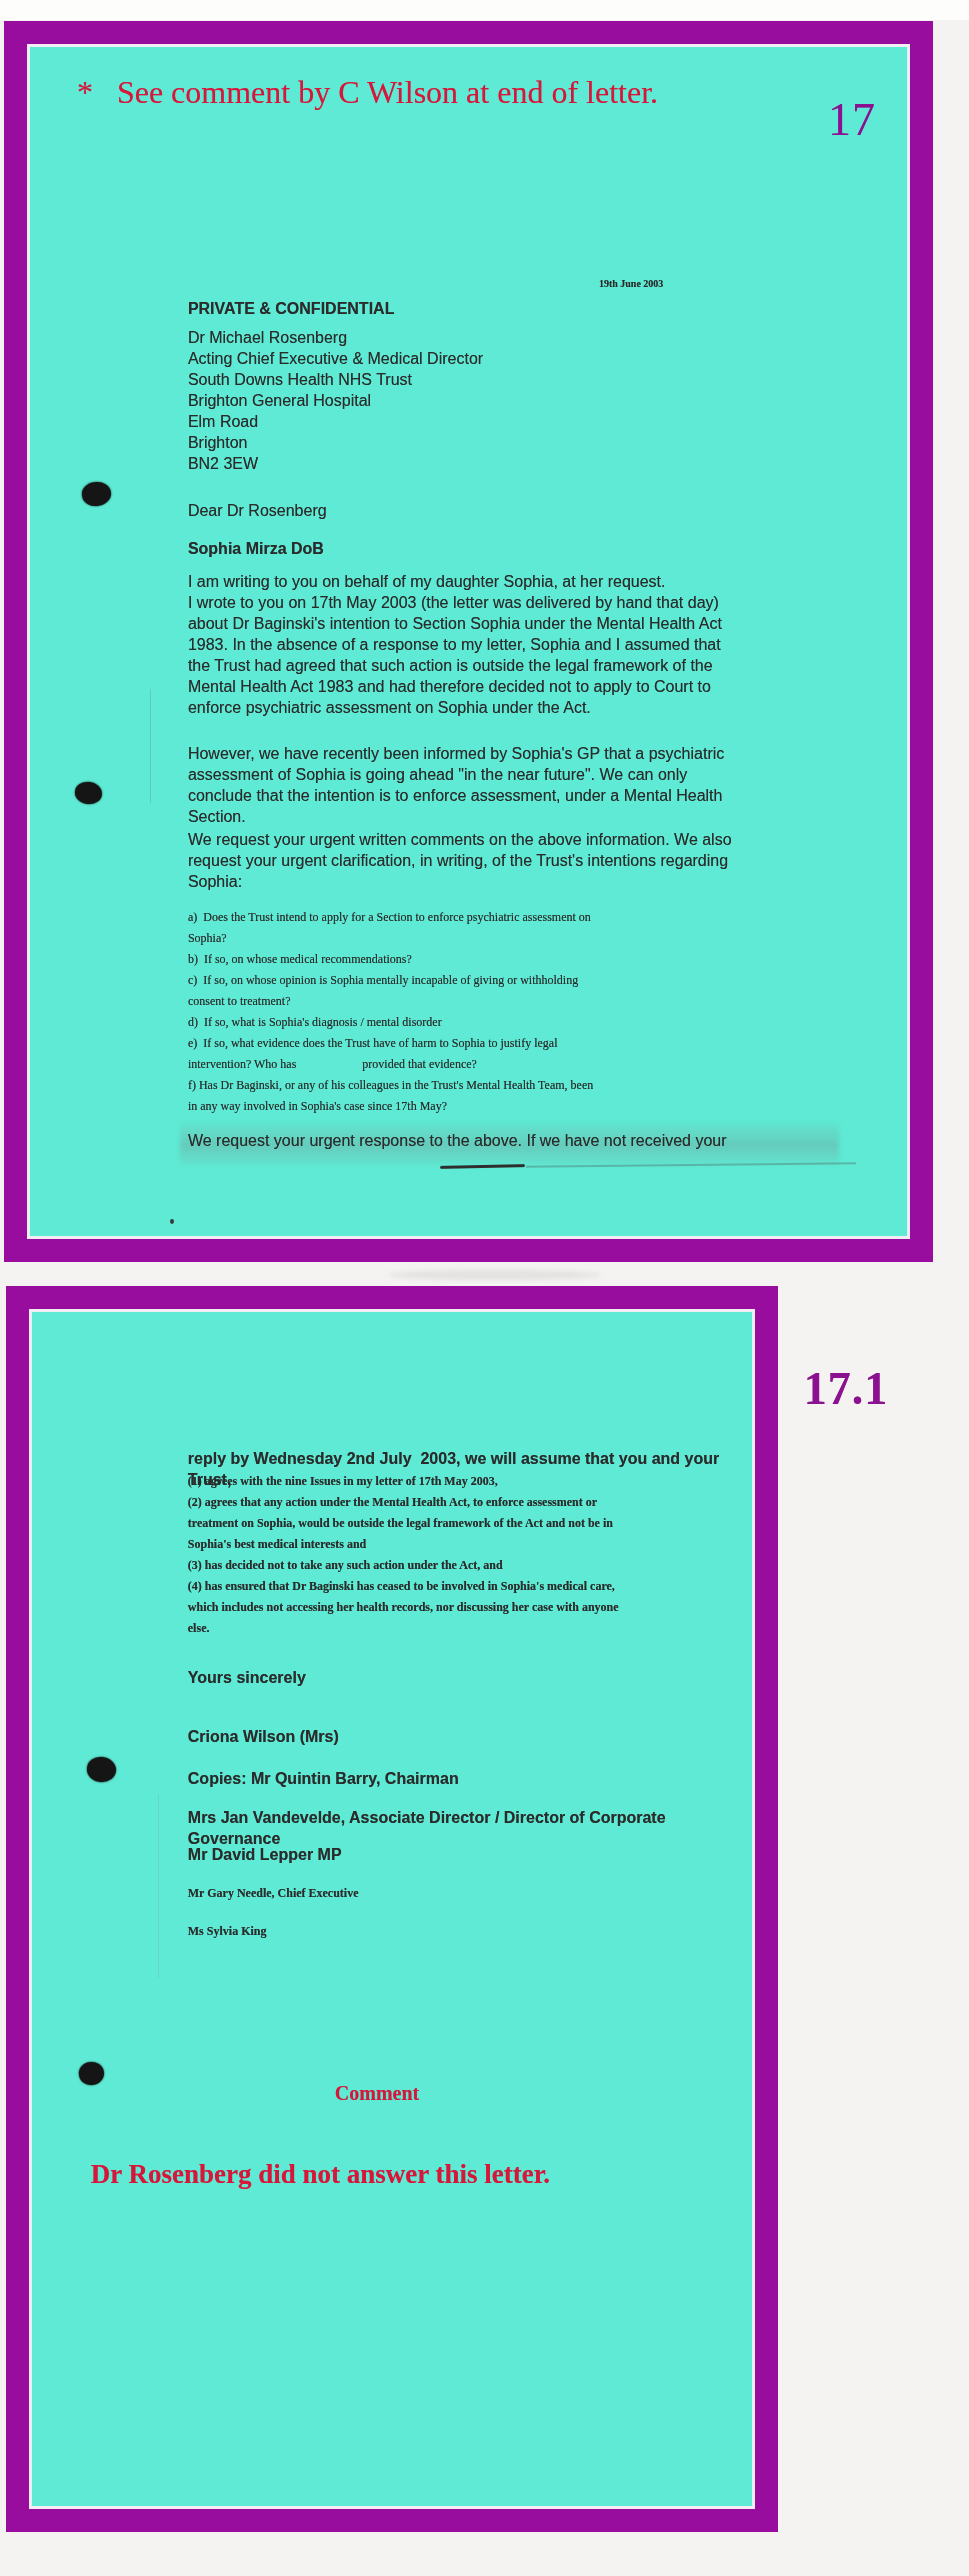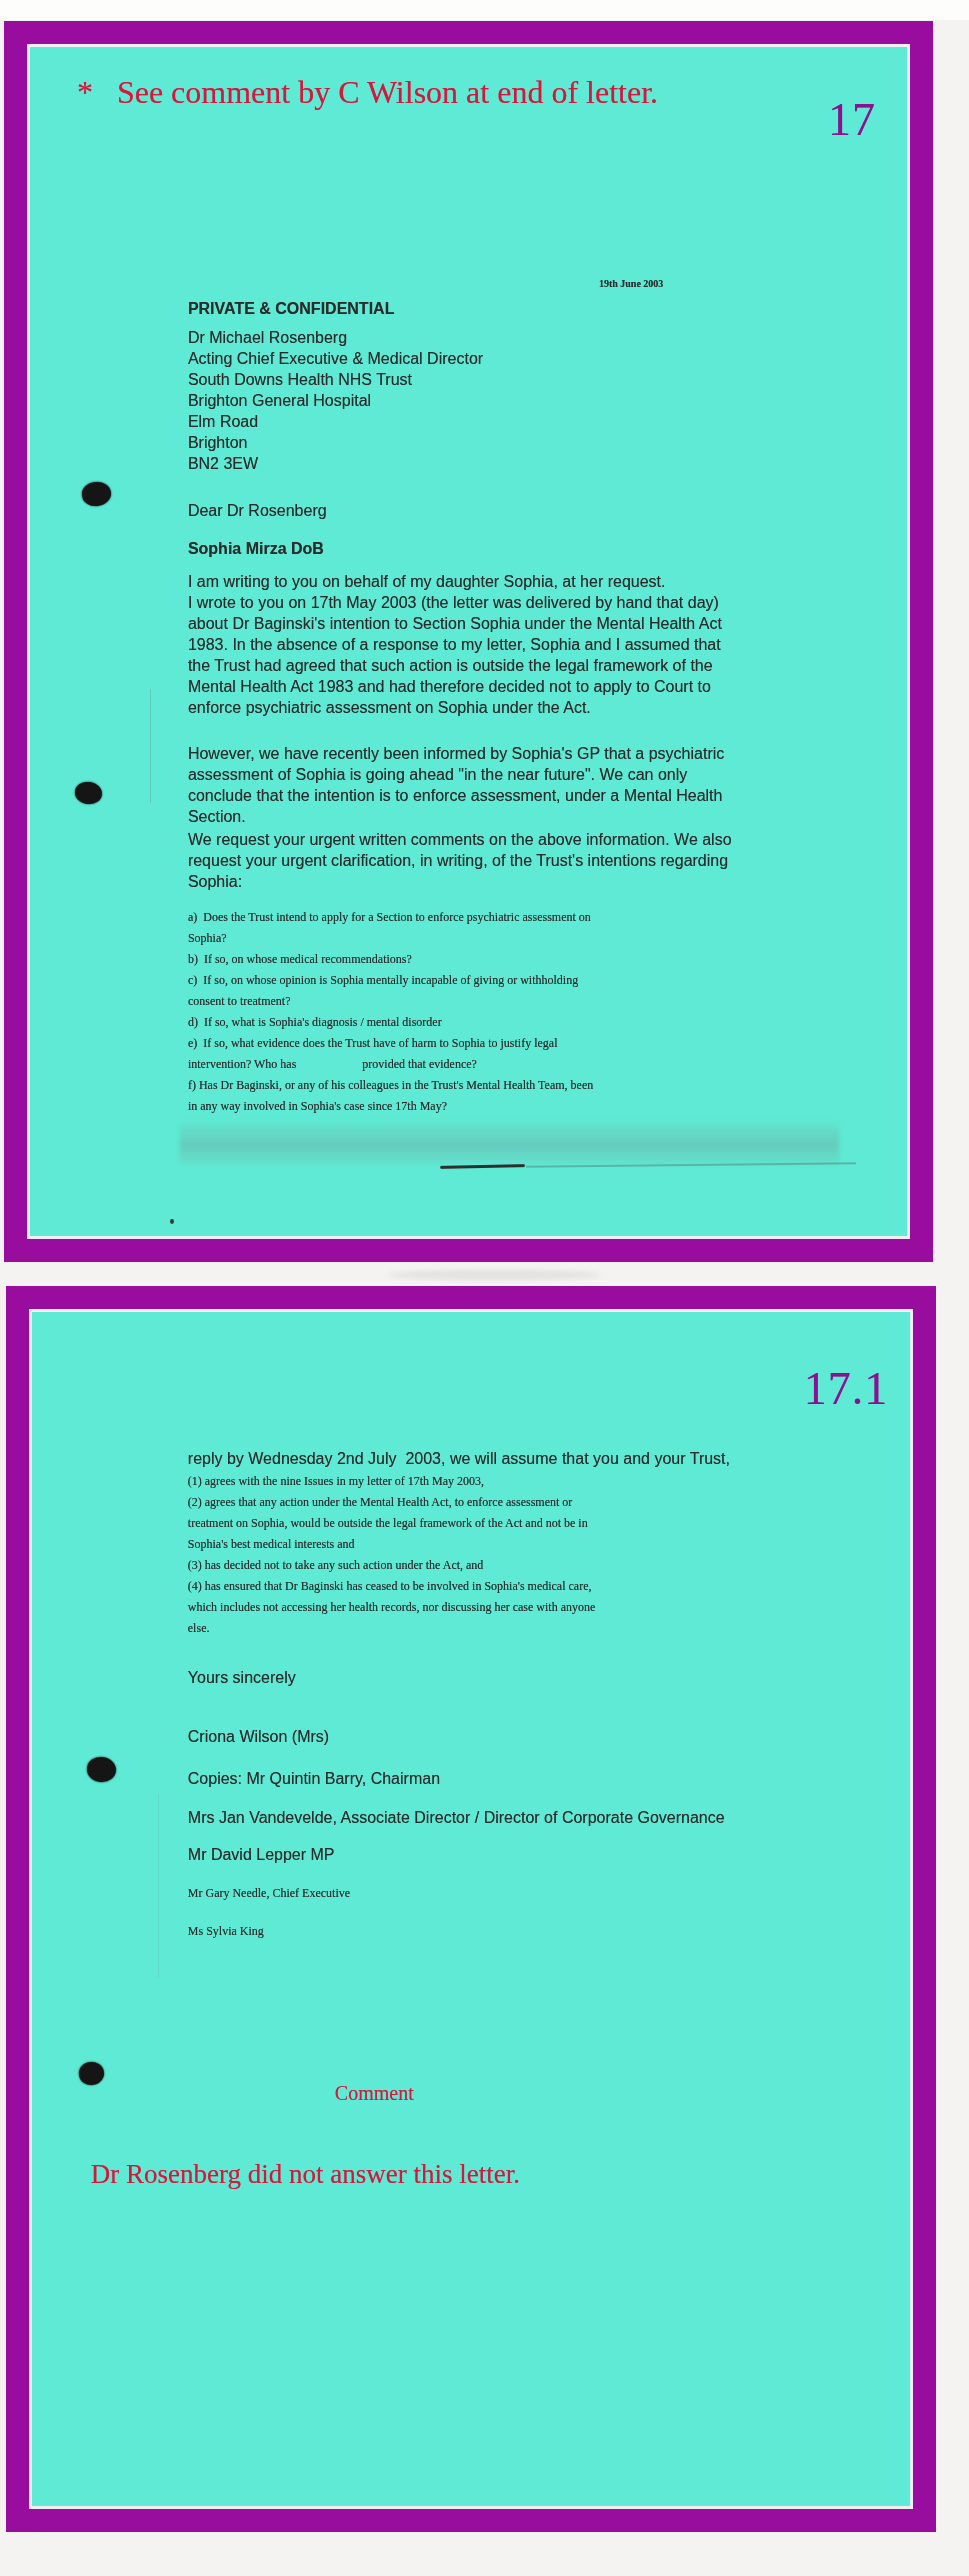--- a/index.html
+++ b/index.html
@@ -16,21 +16,21 @@
   }
   
   .frame {
     position: absolute;
     box-sizing: border-box;
     border: 23px solid var(--frame, #980c9e);
     background: #5eead4;
     box-shadow: inset 0 0 0 2.9px #f3eef3;
   }
   #page1 { left: 3.9px;  top: 21.3px;   width: 929px; height: 1241px; }
-  #page2 { left: 5.8px;  top: 1286px; width: 930px; height: 1246px; }
+  #page2 { left: 5.8px;  top: 1286px; width: 772px; height: 1246px; font-weight: bold; }
 
   
   .t {
     position: absolute;
     white-space: pre-wrap;
     color: #2b2b2b;
     text-shadow: 0 0 0.5px rgba(40,40,40,0.55);
   }
   .sans  { font-family: "Liberation Sans", sans-serif;  font-size: 16px; line-height: 21px; }
   .serif { font-family: "Liberation Serif", serif;      font-size: 12px;   line-height: 21px; }
@@ -141,20 +141,21 @@
 c)  If so, on whose opinion is Sophia mentally incapable of giving or withholding
 consent to treatment?
 d)  If so, what is Sophia's diagnosis / mental disorder
 e)  If so, what evidence does the Trust have of harm to Sophia to justify legal
 intervention? Who has                      provided that evidence?
 f) Has Dr Baginski, or any of his colleagues in the Trust's Mental Health Team, been
 in any way involved in Sophia's case since 17th May?</div>
 
   <div class="smear-band" style="left:153px; top:1078px; width:659px; height:43px;"></div>
 
+  <div class="t sans" style="left:161px; top:1086px;">We request your urgent response to the above. If we have not received your</div>
 
   <div class="smear-line-dark" style="left:413px; top:1121px; width:85px;"></div>
   <div class="smear-line-faint" style="left:499px; top:1120px; width:330px;"></div>
 
   <div class="hole" style="left:55px; top:438px; width:29px; height:24px; transform:rotate(-8deg);"></div>
   <div class="hole" style="left:48px; top:738px; width:27px; height:22px; transform:rotate(6deg);"></div>
 
   <div class="vline" style="left:123px; top:645px; height:114px; opacity:0.55;"></div>
   <div class="speck" style="left:143px; top:1175px; width:3.9px; height:4.8px;"></div>
 </div>

